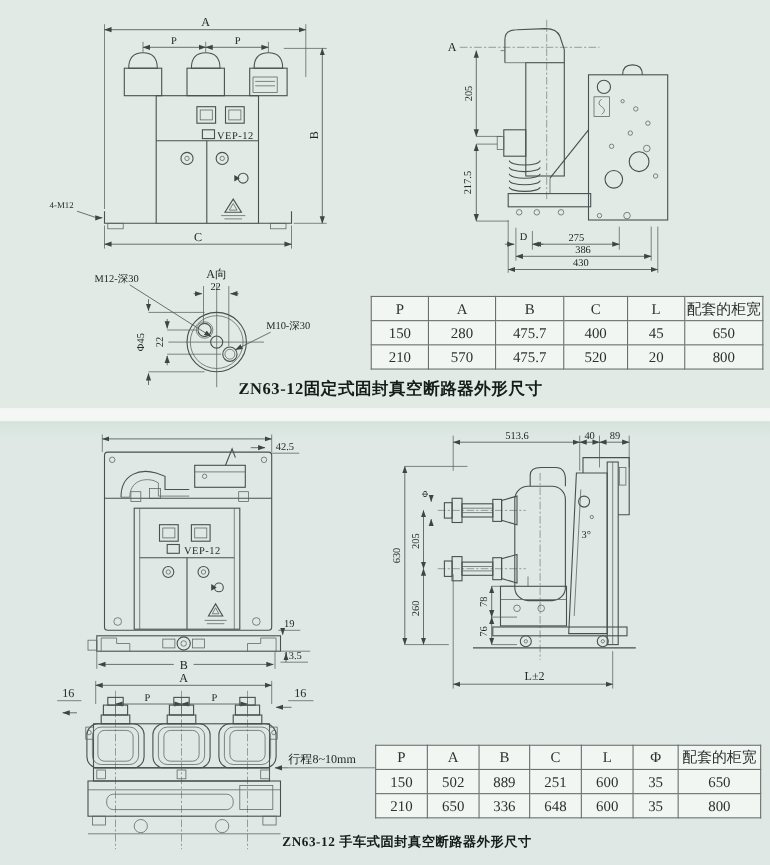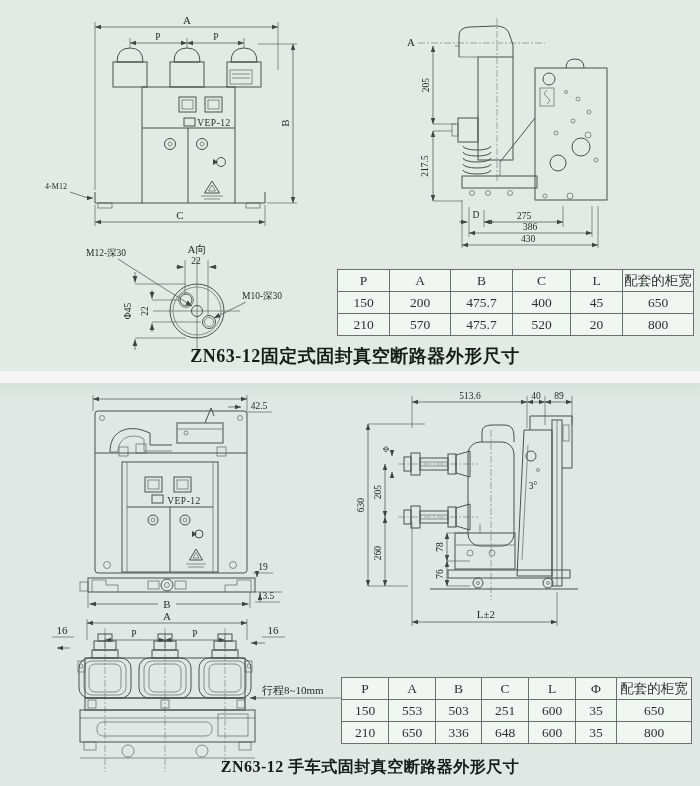--- a/index.html
+++ b/index.html
@@ -22,22 +22,22 @@
   .dt{font-size:9.5px;}
   .dt11{font-size:11px;}
   .dt8{font-size:8px;}
   .cjk{font-size:11px;}
   .vep{font-size:9.5px;letter-spacing:.5px;}
   table{border-collapse:collapse;position:absolute;background:#f2f6f3;}
   td,th{border:1px solid #67716e;text-align:center;font-weight:normal;
     font-family:"Liberation Serif", serif;font-size:13.5px;color:#2a3230;padding:0;height:21px;}
   .caption{position:absolute;text-align:center;font-weight:bold;color:#161c1a;
     font-family:"Liberation Serif", serif;}
-  #cap1{left:140px;top:344px;width:430px;font-size:18px;letter-spacing:.5px;}
-  #cap2{left:160px;top:757px;width:420px;font-size:16px;letter-spacing:.5px;}
+  #cap1{left:140px;top:344px;width:430px;font-size:15px;letter-spacing:.5px;}
+  #cap2{left:160px;top:757px;width:420px;font-size:12px;letter-spacing:.5px;}
 </style>
 </head>
 <body>
 
 <div class="top-tint"></div>
 <div class="band-white"></div>
 <div class="band-green"></div>
 
 <svg width="700" height="786" viewBox="0 0 700 786">
   <defs>
@@ -459,21 +459,21 @@
       <tr>
     <th style="width:51px">P</th>
     <th style="width:60px">A</th>
     <th style="width:61px">B</th>
     <th style="width:57px">C</th>
     <th style="width:51px">L</th>
     <th style="width:70px">配套的柜宽</th>
   </tr>
   <tr>
     <td>150</td>
-    <td>200</td>
+    <td>280</td>
     <td>475.7</td>
     <td>400</td>
     <td>45</td>
     <td>650</td>
   </tr>
   <tr>
     <td>210</td>
     <td>570</td>
     <td>475.7</td>
     <td>520</td>
@@ -489,22 +489,22 @@
     <th style="width:46px">P</th>
     <th style="width:46px">A</th>
     <th style="width:45px">B</th>
     <th style="width:46px">C</th>
     <th style="width:46px">L</th>
     <th style="width:40px">Φ</th>
     <th style="width:74px">配套的柜宽</th>
   </tr>
   <tr>
     <td>150</td>
-    <td>553</td>
-    <td>503</td>
+    <td>502</td>
+    <td>889</td>
     <td>251</td>
     <td>600</td>
     <td>35</td>
     <td>650</td>
   </tr>
   <tr>
     <td>210</td>
     <td>650</td>
     <td>336</td>
     <td>648</td>

